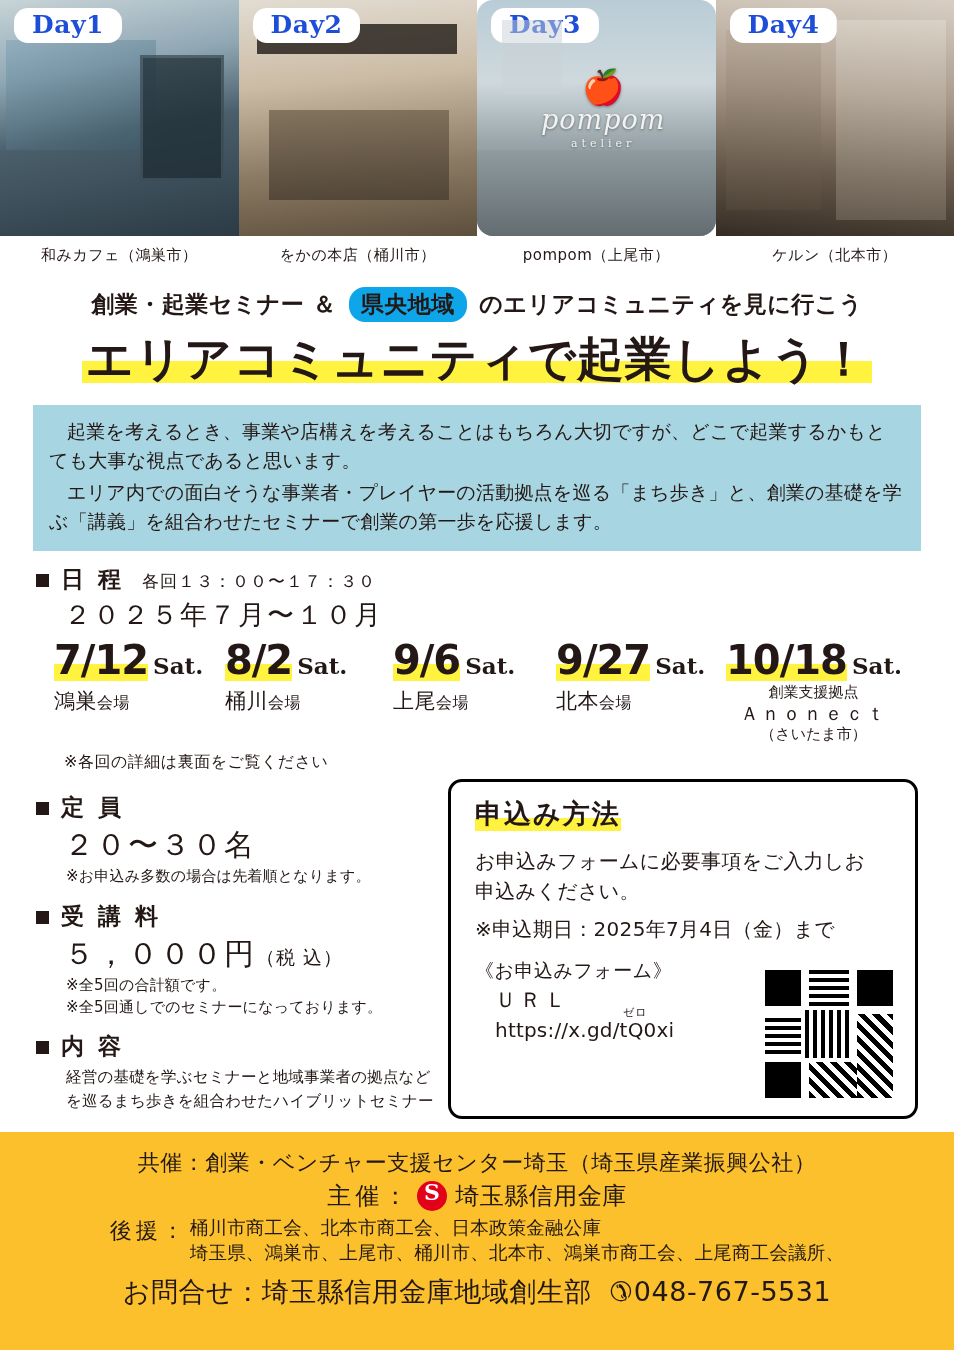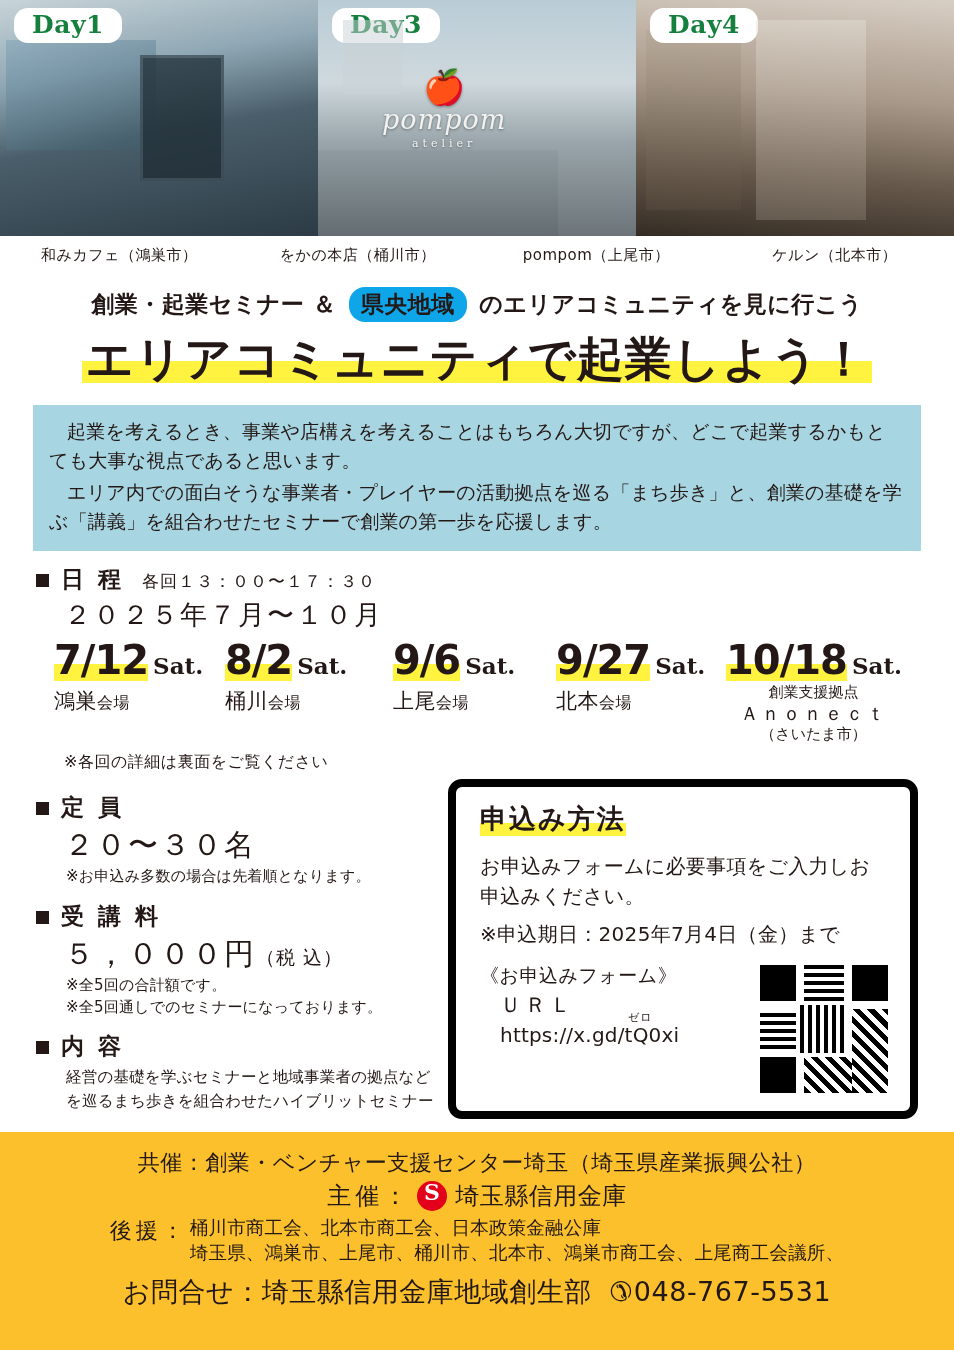--- a/index.html
+++ b/index.html
@@ -21,21 +21,21 @@
     height: 236px;
   }
   .photo {
     position: relative;
     overflow: hidden;
     flex: 1 1 25%;
     height: 236px;
   }
   .photo-1 { background: linear-gradient(170deg,#c8d4d8 0%, #8fa7b4 30%, #4a5f6b 55%, #2c3b45 100%); }
   .photo-2 { background: linear-gradient(175deg,#e2dcd2 0%, #cbbba4 35%, #8b7a63 70%, #5d4f3d 100%); }
-  .photo-3 { background: linear-gradient(180deg,#b9ccd6 0%, #cfd9dd 35%, #9aa6ab 60%, #6c7478 100%); }
+  .photo-3 { background: linear-gradient(180deg,#b9ccd6 0%, #cfd9dd 35%, #9aa6ab 60%, #6c7478 100%); border-radius: 16px; }
   .photo-4 { background: linear-gradient(185deg,#d8cfc4 0%, #a9998a 40%, #6a5c4e 70%, #342c24 100%); }
 
   .photo-1::before {
     content:"";position:absolute;left:6px;top:40px;width:150px;height:110px;
     background:linear-gradient(160deg,#7fa3b8,#3f5a68);opacity:.55;
   }
   .photo-1::after {
     content:"";position:absolute;left:140px;top:55px;width:78px;height:120px;
     background:#1d2b33;opacity:.75;border:3px solid #3c4c55;
   }
@@ -78,21 +78,21 @@
   .day-badge {
     position: absolute;
     top: 8px;
     left: 14px;
     background: #ffffff;
     border-radius: 14px;
     padding: 2px 18px 4px;
     font-family: "DejaVu Serif", "Liberation Serif", serif;
     font-weight: bold;
     font-size: 25px;
-    color: #15803d;
+    color: #1d4ed8;
     letter-spacing: 0.5px;
   }
 
   .captions {
     display: flex;
     width: 954px;
     margin-top: 10px;
   }
   .caption {
     flex: 1 1 25%;
@@ -249,21 +249,21 @@
     line-height: 1.5;
     margin-left: 30px;
     margin-top: 4px;
     letter-spacing: 0.2px;
   }
 
   
   .apply-box {
     width: 470px;
     margin-left: 12px;
-    border: 8px solid #000000;
+    border: 3px solid #000000;
     border-radius: 14px;
     padding: 14px 36px 18px 24px;
     position: relative;
     min-height: 340px;
   }
   .apply-title {
     font-size: 27px;
     font-weight: bold;
     letter-spacing: 2px;
     display: inline-block;
@@ -387,20 +387,23 @@
     margin: 0 2px 0 8px;
   }
 </style>
 </head>
 <body>
 
 <div class="photo-strip">
   <div class="photo photo-1">
     <div class="day-badge">Day1</div>
   </div>
+  <div class="photo photo-2">
+    <div class="day-badge">Day2</div>
+  </div>
   <div class="photo photo-3">
     <div class="day-badge">Day3</div>
     <div class="pom-logo">
       <div class="apple">🍎</div>
       <div class="pm">pompom</div>
       <div class="at">atelier</div>
     </div>
   </div>
   <div class="photo photo-4">
     <div class="day-badge">Day4</div>

